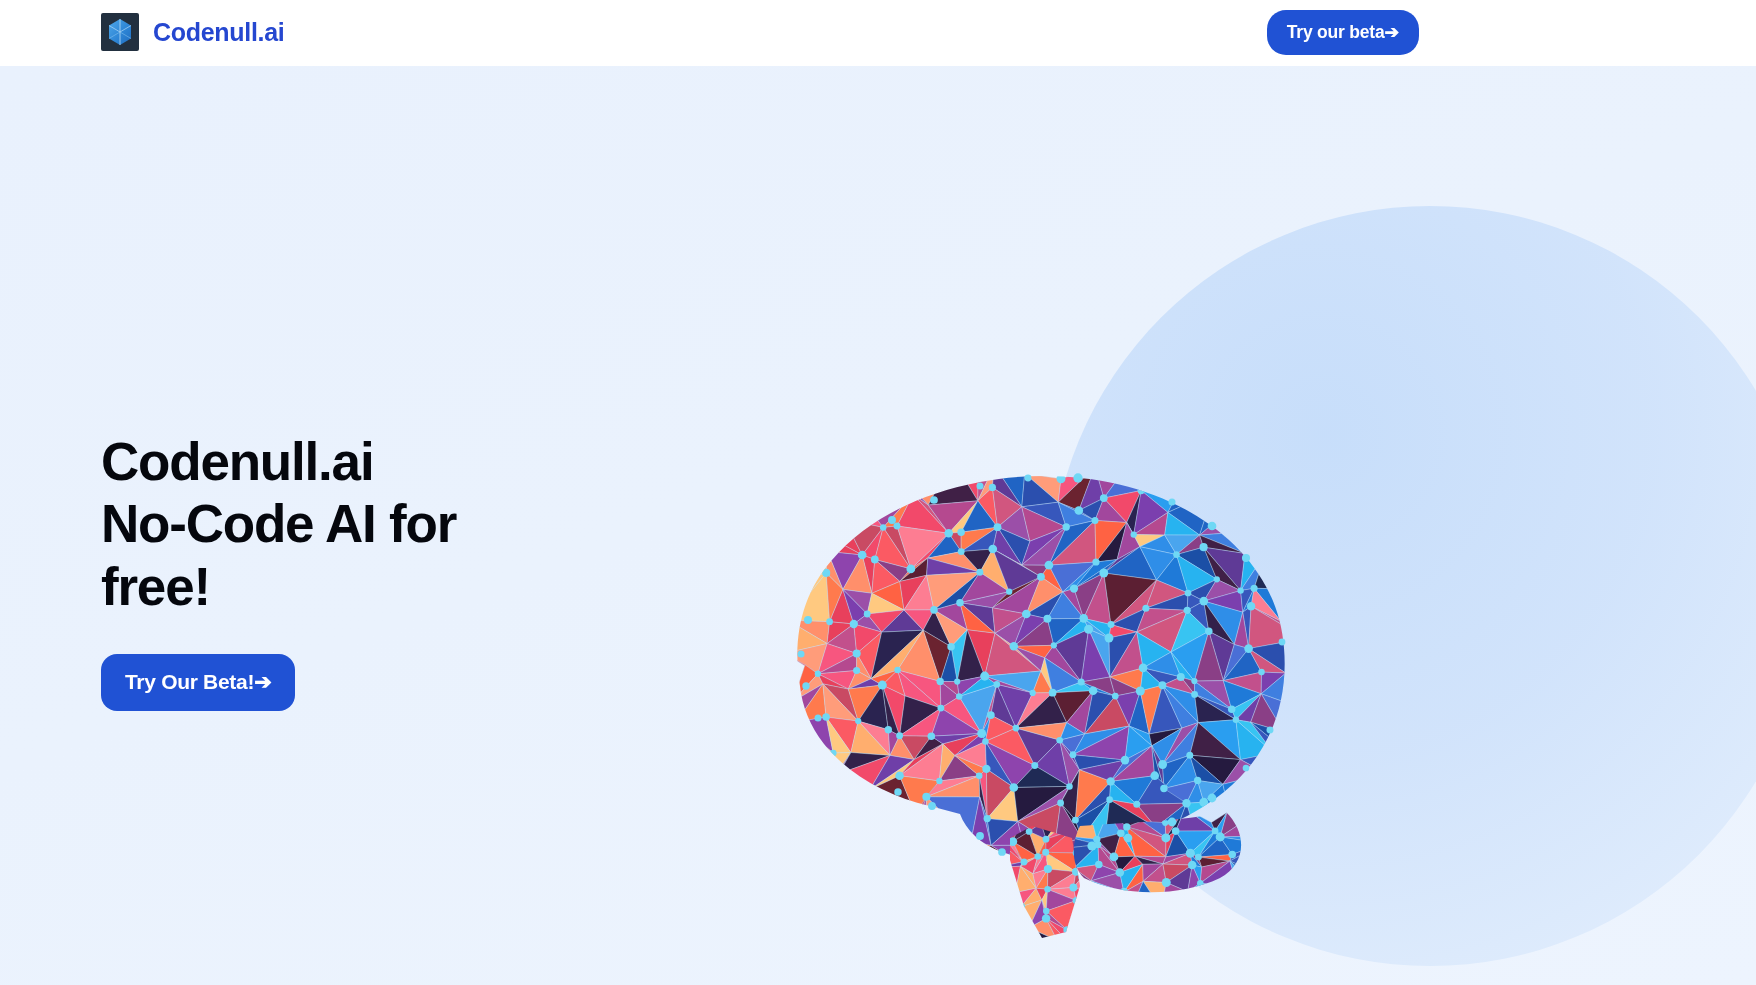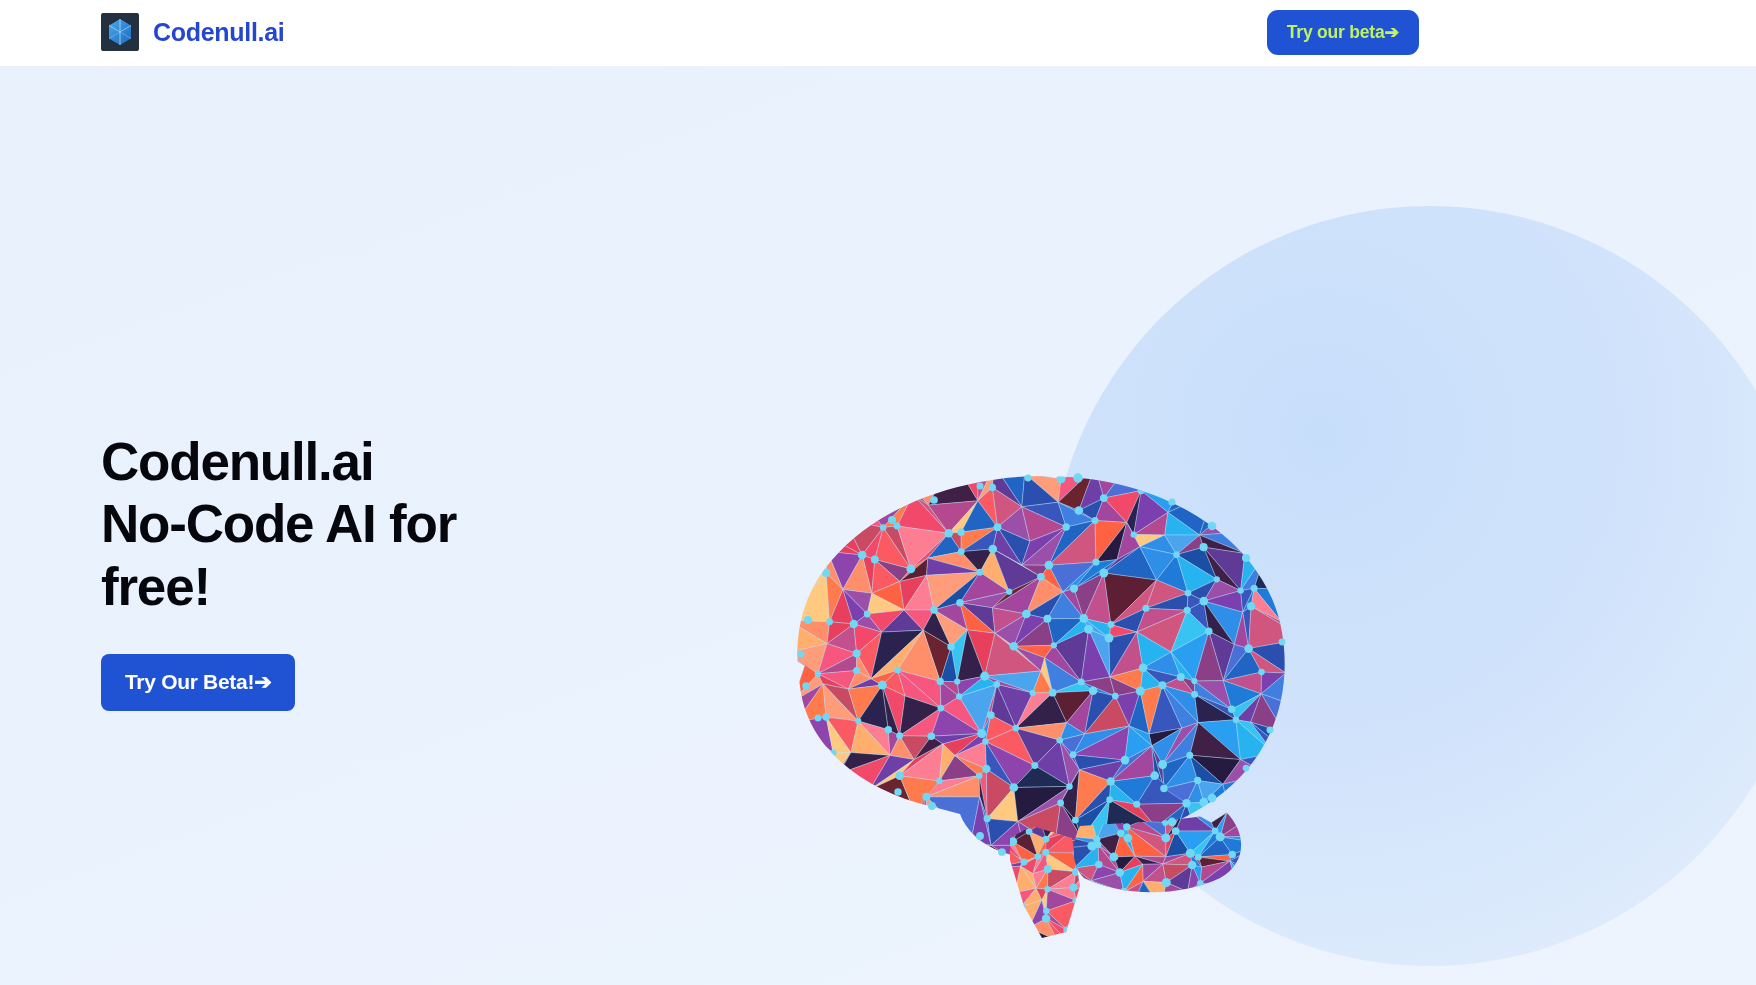--- a/index.html
+++ b/index.html
@@ -35,22 +35,22 @@
     font-size:25px; font-weight:bold;
     color:#2547d0;
     letter-spacing:-0.3px;
     line-height:1;
     white-space:nowrap;
   }
   .header-cta{
     position:absolute; right:337px; top:10px;
     height:45px;
     background:#2052d4;
-    color:#bef264;
-    border:none; border-radius:11px;
+    color:#ffffff;
+    border:none; border-radius:19px;
     padding:0 20px;
     font-family:"Liberation Sans", sans-serif;
     font-size:17.5px; font-weight:bold;
     letter-spacing:-0.2px;
     cursor:pointer;
     white-space:nowrap;
     display:flex; align-items:center;
   }
 
   
@@ -89,21 +89,21 @@
     color:#1b2430;
     width:400px;
     letter-spacing:-0.15px;
   }
   .hero-cta{
     margin-top:36px;
     display:inline-flex; align-items:center;
     height:57px;
     background:#2052d4;
     color:#ffffff;
-    border:none; border-radius:8px;
+    border:none; border-radius:16px;
     padding:0 24px;
     font-family:"Liberation Sans", sans-serif;
     font-size:21px; font-weight:bold;
     letter-spacing:-0.3px;
     cursor:pointer;
     white-space:nowrap;
   }
 
   
   .brain-wrap{

